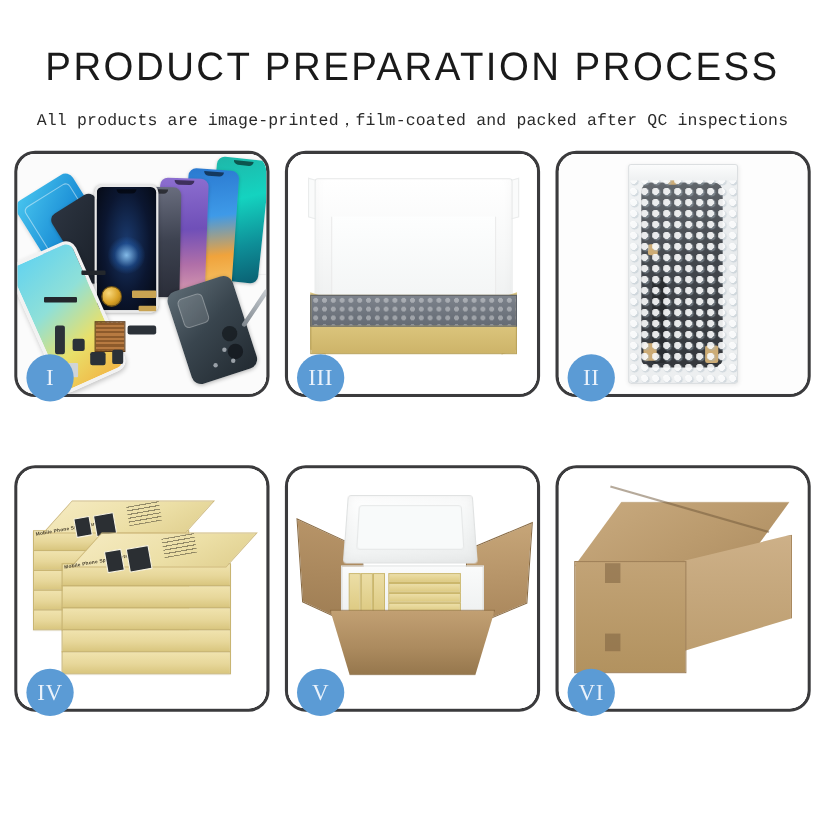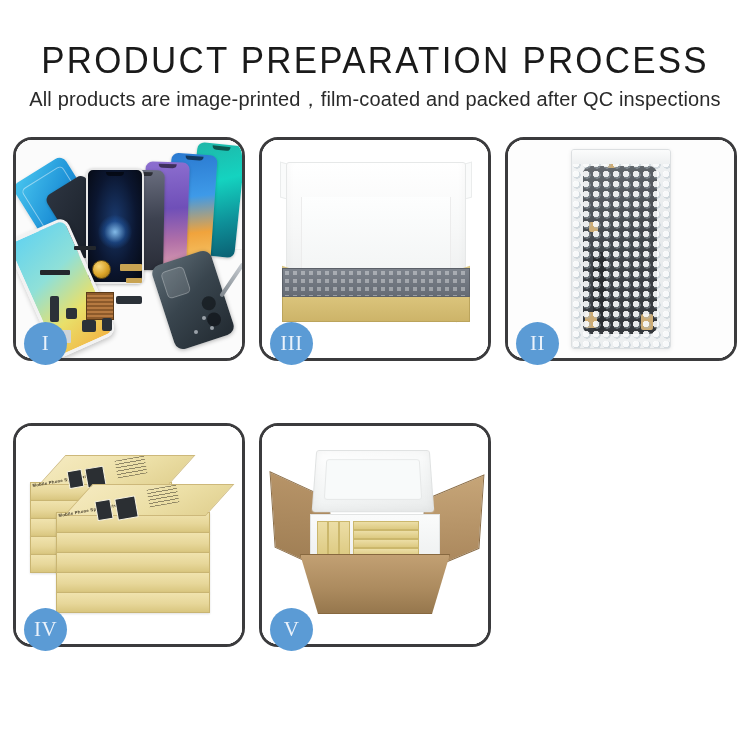--- a/index.html
+++ b/index.html
@@ -34,24 +34,24 @@
     padding-top: 40px;
     font-family: "Liberation Sans", sans-serif;
     font-size: 36px;
     font-weight: 500;
     letter-spacing: 2.3px;
     color: #1a1a1a;
     line-height: 42px;
     transform: scaleX(0.97);
   }
   .subtitle {
-    margin: 0;
+    margin: 12px;
     padding-top: 7px;
-    font-family: Liberation Sans, sans-serif;
-    font-size: 20px;
+    font-family: Liberation Mono, monospace;
+    font-size: 15px;
     font-weight: 400;
     letter-spacing: 0.15px;
     color: #2a2a2a;
     line-height: 20px;
   }
 
   
   .grid {
     position: absolute;
     top: 137px;
@@ -558,15 +558,28 @@
             <div class="ybox" style="left:42px; top:24px; width:64px; height:7px;"></div>
             <div class="ybox" style="left:42px; top:33px; width:64px; height:7px;"></div>
           </div>
 
           <div class="carton"></div>
         </div>
       </div>
       <div class="badge">V</div>
     </div>
 
+    <div class="panel p6">
+      <div class="panel-inner">
+        <div class="scene">
+          <div class="top"></div>
+          <div class="topseam"></div>
+          <div class="side"></div>
+          <div class="front"></div>
+          <div class="tape" style="left:42px; top:86px; width:14px; height:18px;"></div>
+          <div class="tape" style="left:42px; top:150px; width:14px; height:16px;"></div>
+        </div>
+      </div>
+      <div class="badge">VI</div>
+    </div>
 
   </div>
 </div>
 
 </body></html>

